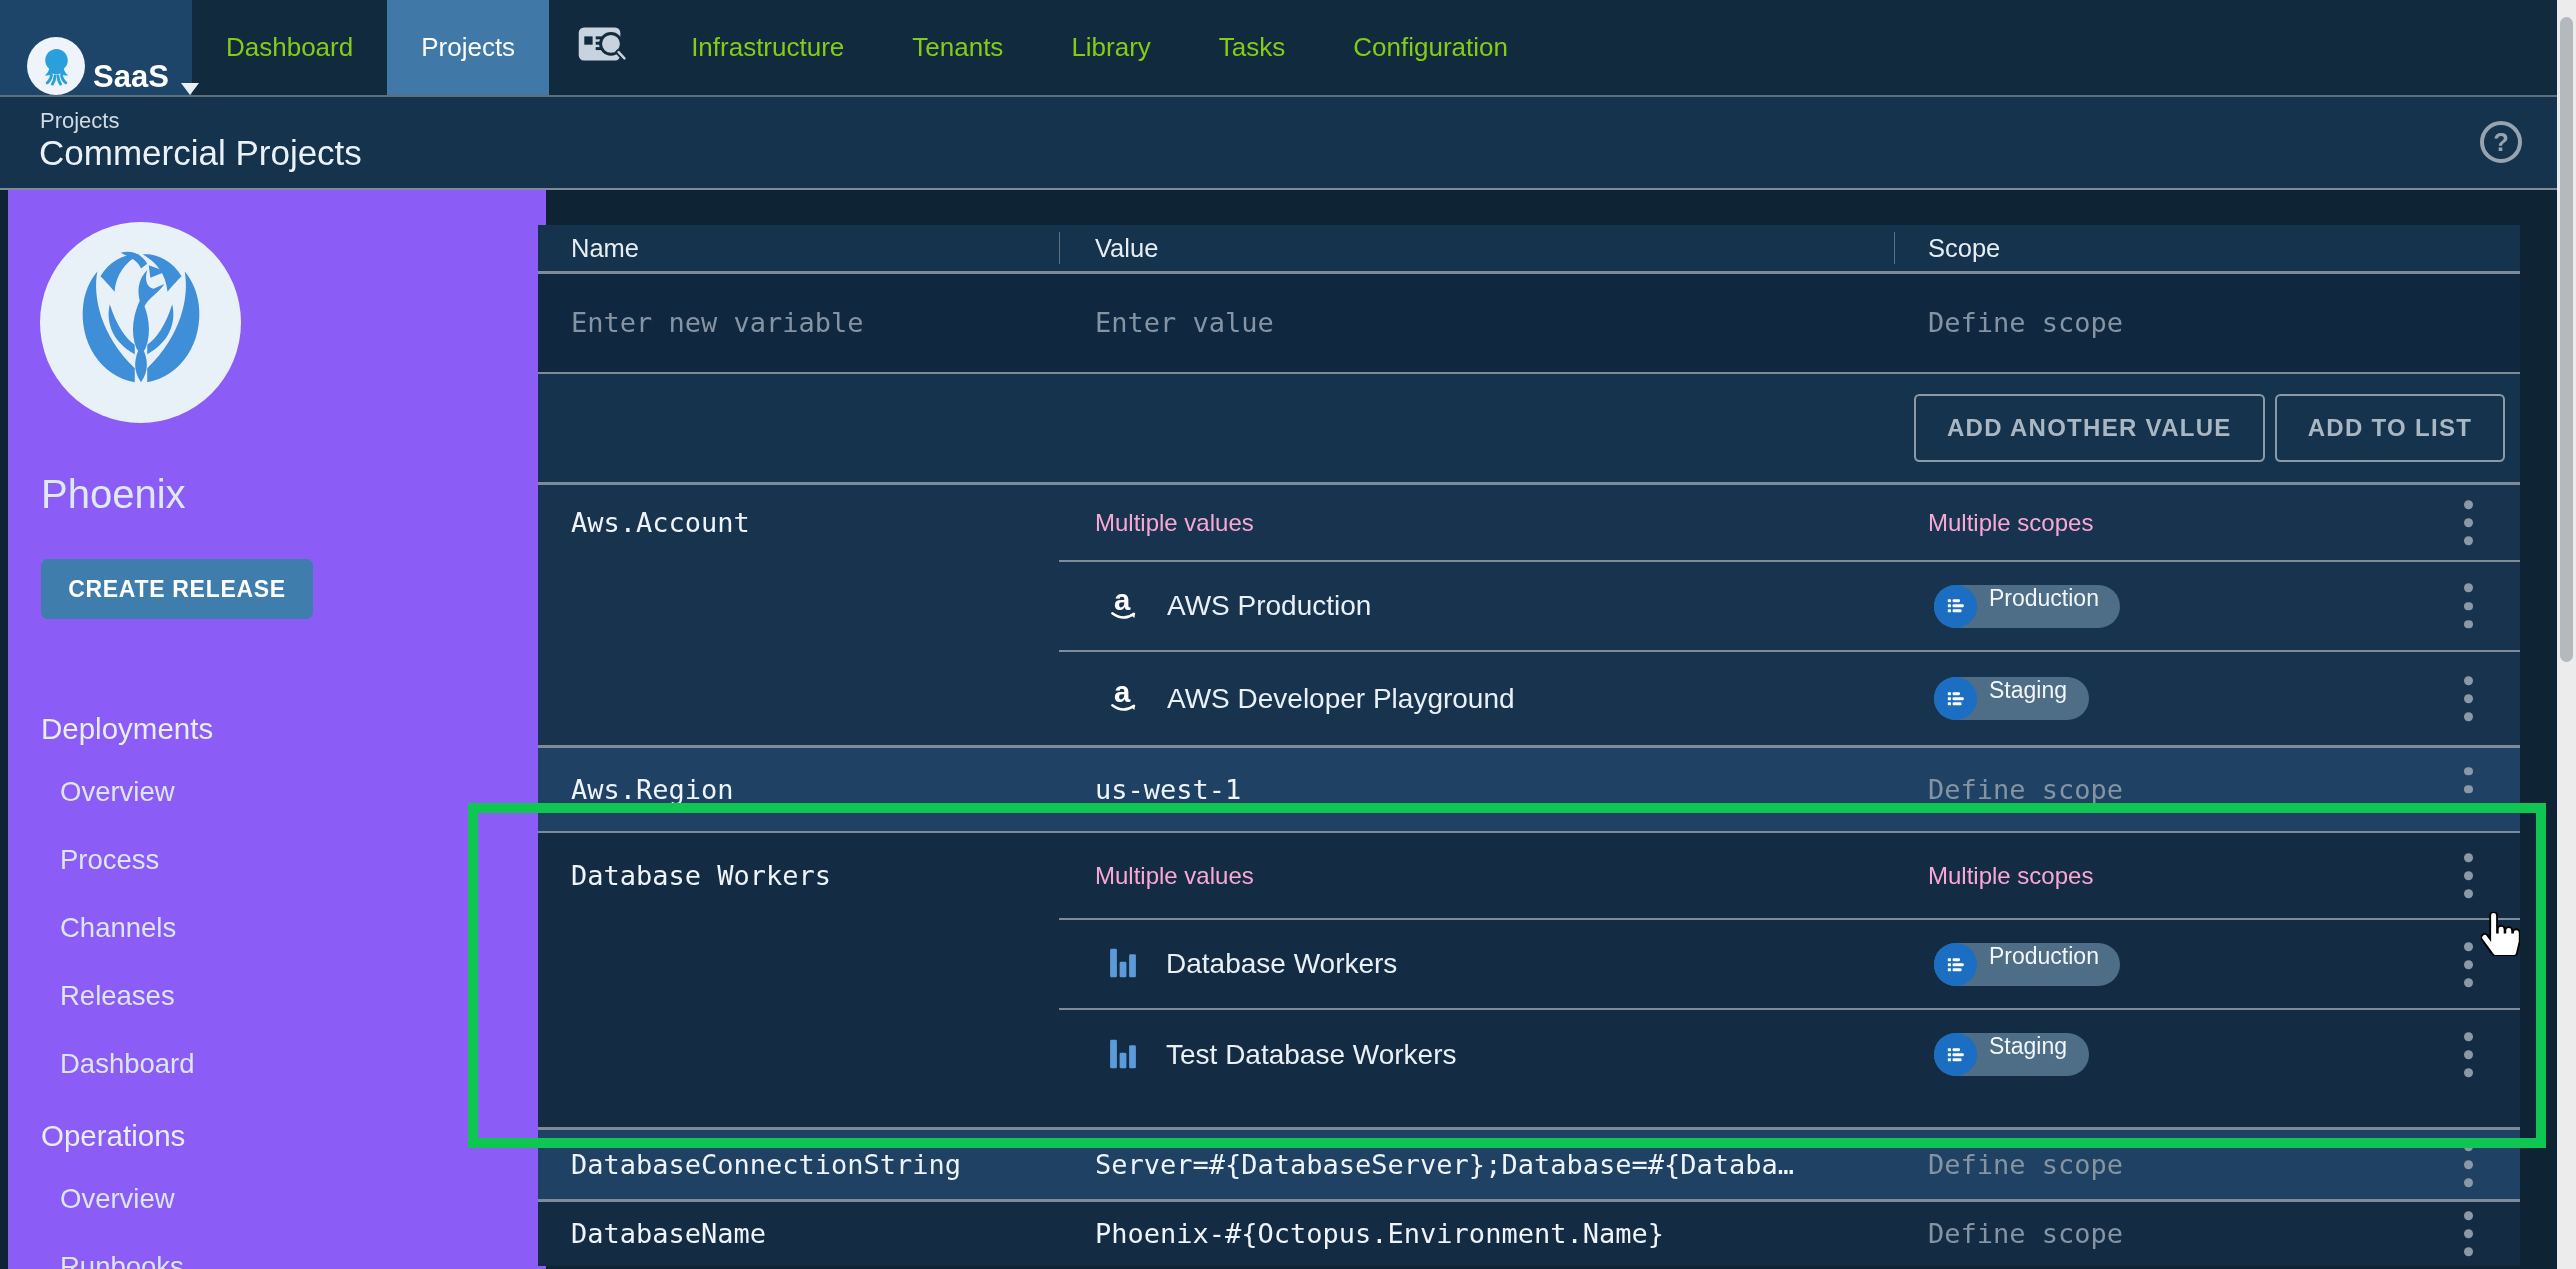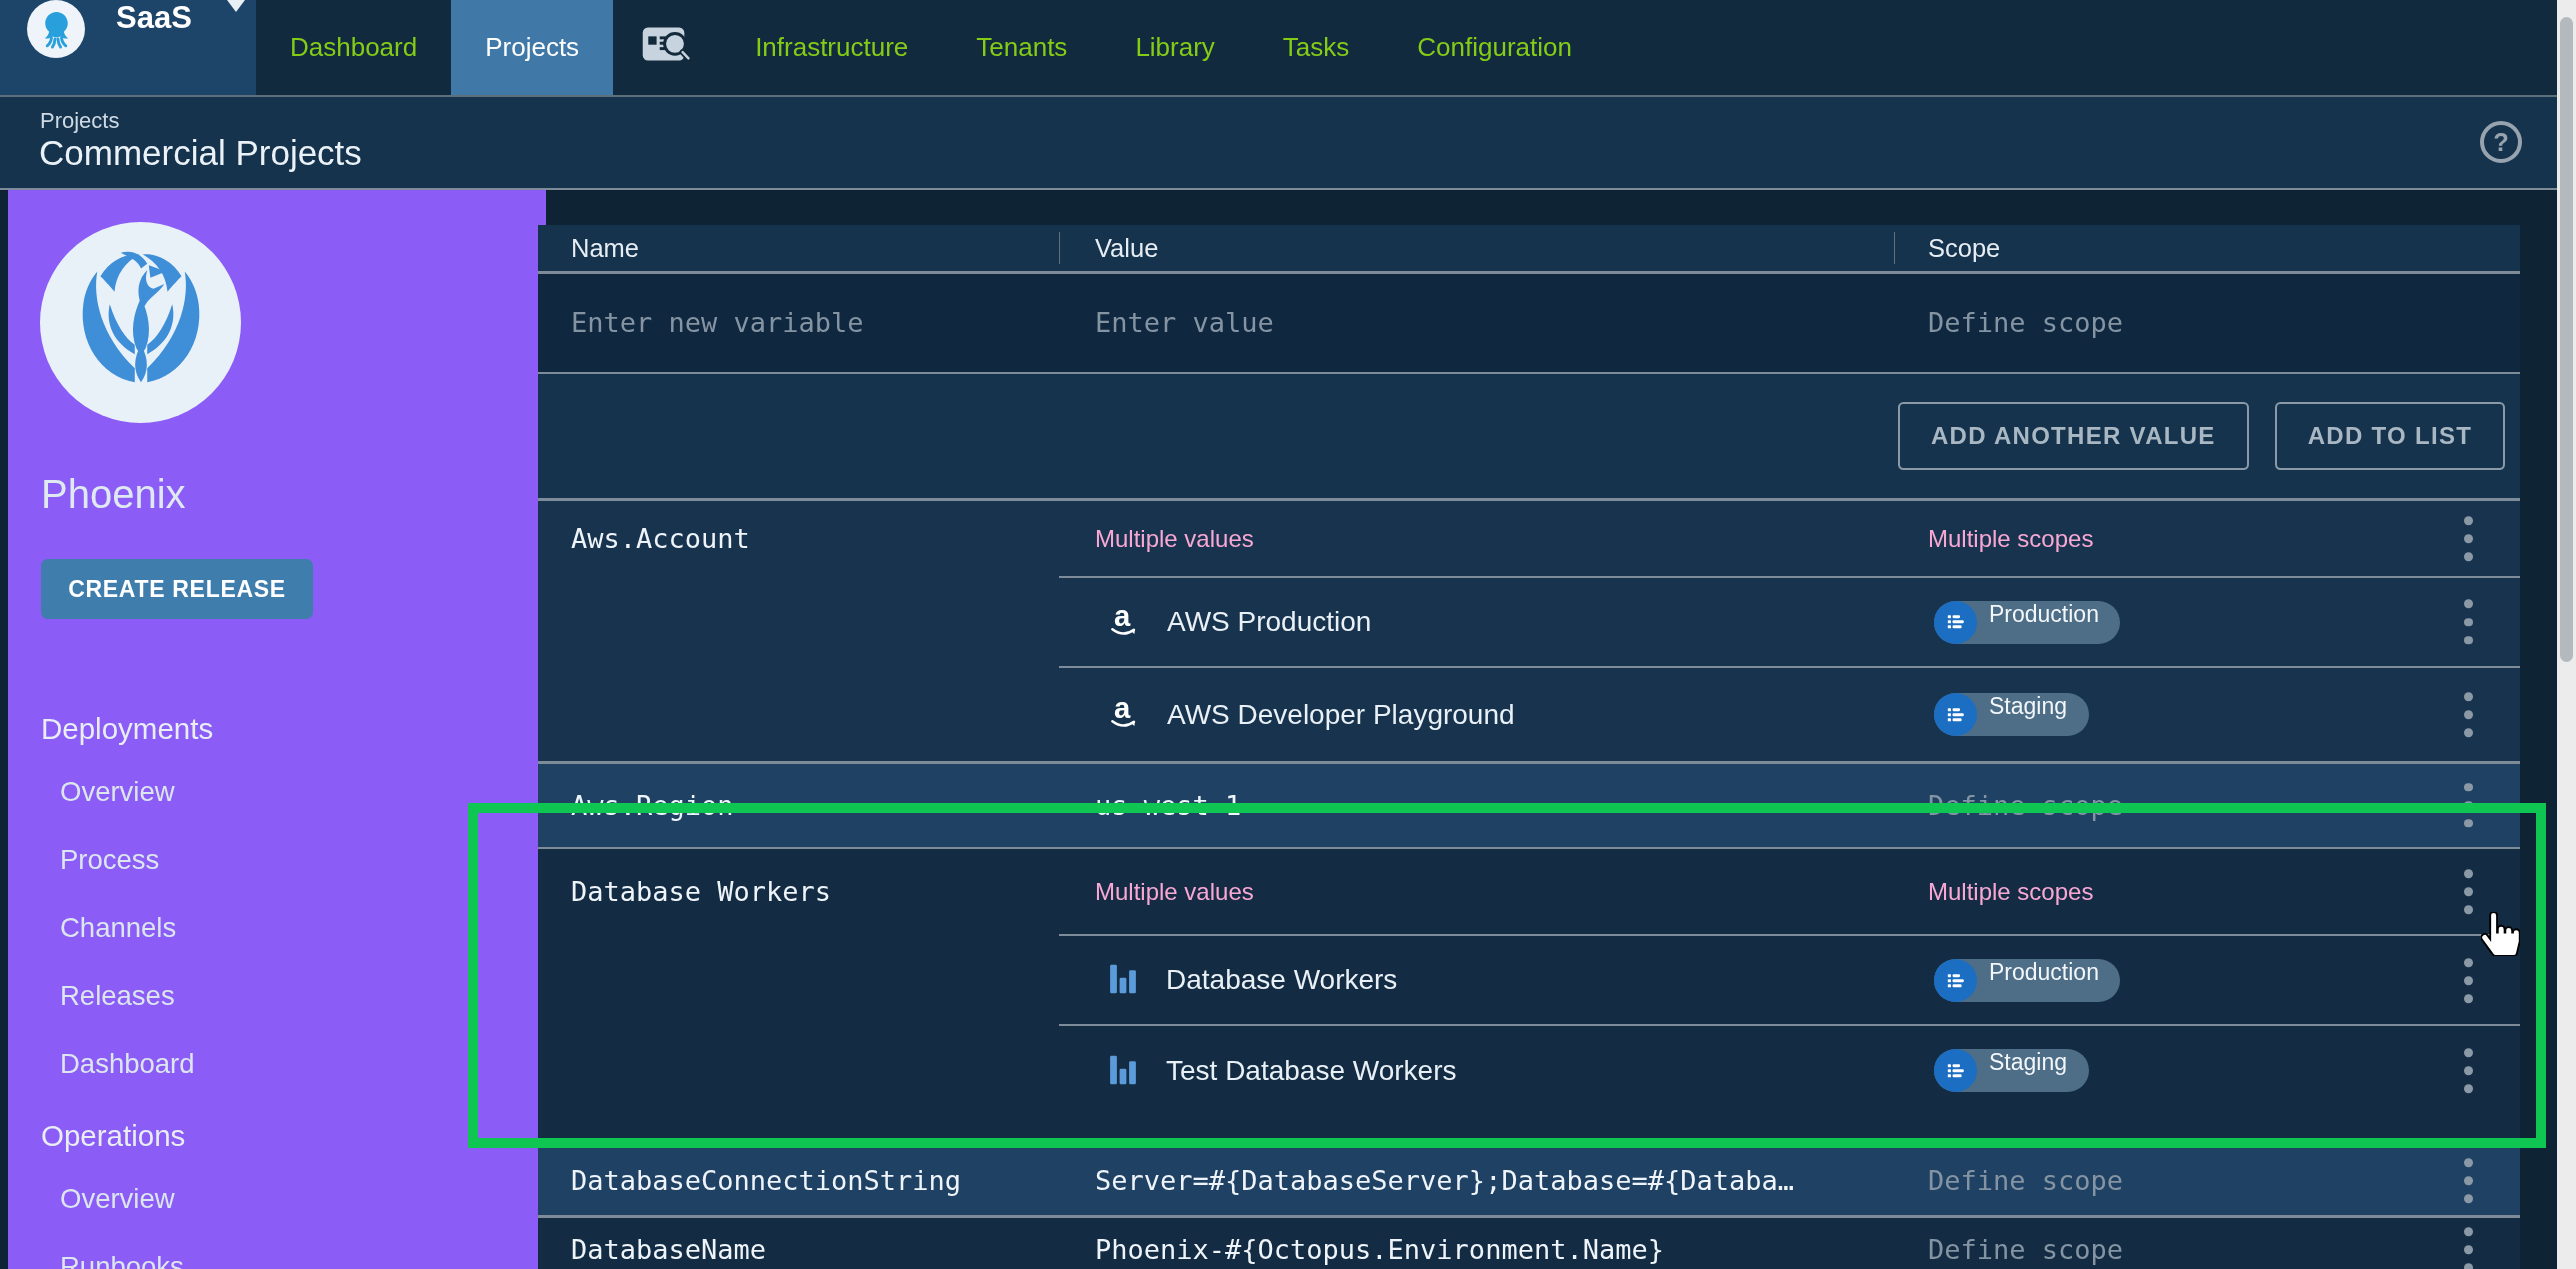--- a/index.html
+++ b/index.html
@@ -3,21 +3,21 @@
 <meta charset="utf-8">
 <style>
   html,body{margin:0;padding:0;background:#0e2334;}
   body{width:2576px;height:1269px;position:relative;overflow:hidden;
        font-family:"Liberation Sans",sans-serif;color:#e8eff5;}
   .mono{font-family:"DejaVu Sans Mono",monospace;}
 
   
   .nav{position:absolute;left:0;top:0;width:2576px;height:95px;background:#122a3d;
        display:flex;align-items:stretch;z-index:5;}
-  .brand{width:256px;background:#1d4569;display:flex;align-items:flex-start;gap:31px;padding-left:27px;box-sizing:border-box;}
+  .brand{width:192px;background:#1d4569;display:flex;align-items:flex-end;gap:8px;padding-left:27px;box-sizing:border-box;}
   .brand-logo{width:58px;height:58px;border-radius:50%;background:#eef4f9;display:flex;align-items:center;justify-content:center;flex:0 0 auto;}
   .brand-label{font-size:31px;font-weight:bold;color:#ffffff;}
   .caret{width:0;height:0;border-left:9.4px solid transparent;border-right:9.4px solid transparent;border-top:12px solid #e8eff5;margin-left:4px;}
   .nav-items{display:flex;align-items:stretch;}
   .nav-item{display:flex;align-items:center;padding:0 34px;font-size:26px;color:#84cc16;cursor:pointer;}
   .nav-item.active{background:#4079a8;color:#ffffff;}
   .nav-item.icon-only{padding:0 28px;}
   .nav-right{margin-left:auto;display:flex;align-items:center;gap:43px;padding-right:81px;}
   .avatar{width:56px;height:59px;border-radius:50%;background:#eef4f9;display:flex;align-items:center;justify-content:center;}
   .nav-user{display:flex;align-items:center;gap:17.4px;}
@@ -53,21 +53,21 @@
   .th.c1{width:835px;padding-left:36px;border-left:1.3px solid #5f707d;}
   .th.c2{flex:1;padding-left:34px;border-left:1.3px solid #5f707d;}
   .th.c1,.th.c2{border-left:none;position:relative;}
   .th.c1::before,.th.c2::before{content:"";position:absolute;left:0;top:16%;height:68%;width:1.3px;background:#5f707d;}
   .divider{height:2.7px;background:#7d8c98;flex:0 0 auto;}
   .input-row{height:98px;background:#102740;display:flex;align-items:center;flex:0 0 auto;}
   .ph{font-size:27px;color:#8494a2;}
   .cell-name{width:521px;padding-left:33px;box-sizing:border-box;}
   .cell-value{width:835px;padding-left:36px;box-sizing:border-box;}
   .cell-scope{flex:1;padding-left:34px;box-sizing:border-box;}
-  .btn-row{height:124px;background:#16334e;display:flex;align-items:center;justify-content:flex-end;gap:26px;
+  .btn-row{height:108px;background:#16334e;display:flex;align-items:center;justify-content:flex-end;gap:10px;
            padding-right:14.8px;flex:0 0 auto;}
   .ghost-btn{height:68px;background:transparent;border:2px solid #8b9aa6;border-radius:5.4px;color:#a9b7c2;
              font-size:24px;font-weight:bold;letter-spacing:1.3px;padding:0 31px;font-family:"Liberation Sans",sans-serif;cursor:pointer;}
 
   .vrow{flex:0 0 auto;position:relative;}
   .shade-medium{background:#17334e;}
   .shade-light{background:#1e4164;}
   .shade-dark{background:#132c43;}
   .grow-head{display:flex;align-items:center;position:relative;}
   .rowline{display:flex;align-items:center;position:relative;}

